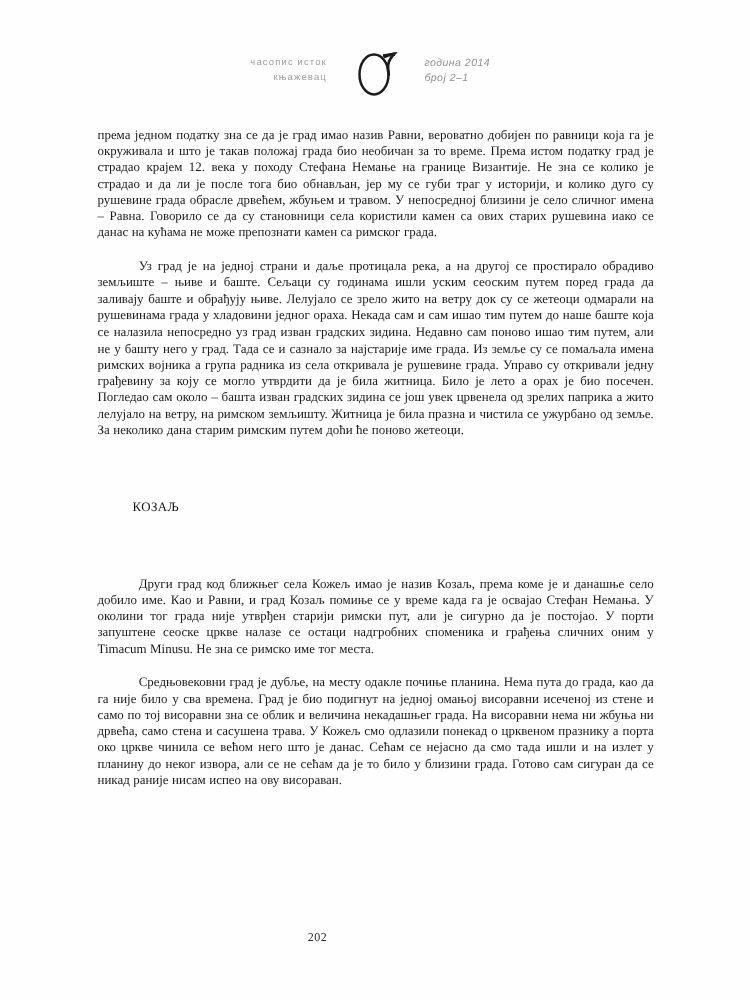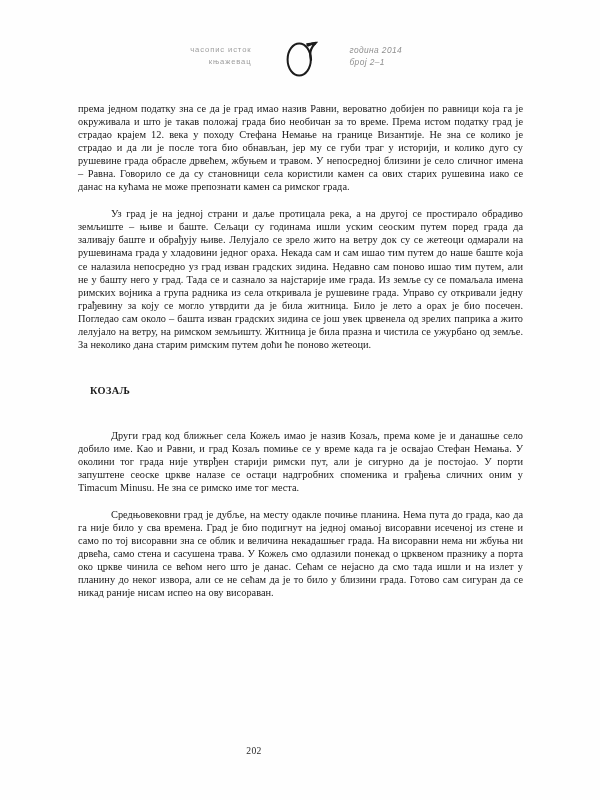--- a/index.html
+++ b/index.html
@@ -25,21 +25,21 @@
   
   .masthead {
     position: absolute;
     top: 33px;
     left: 64px;
     right: 63px;
     height: 46px;
     display: flex;
     align-items: center;
     justify-content: center;
-    gap: 18px;
+    gap: 8px;
   }
   .masthead-left {
     text-align: right;
     font-family: "Liberation Sans", "DejaVu Sans", sans-serif;
     font-size: 7.6px;
     line-height: 12.5px;
     letter-spacing: 0.9px;
     color: #9c9c9c;
     width: 122px;
     padding-right: 14px;
@@ -79,24 +79,24 @@
     line-height: 13.05px;
     text-align: justify;
     text-justify: inter-word;
     text-indent: 33px;
     hyphens: none;
     word-spacing: 0.02em;
   }
   p.body.first { text-indent: 0; }
 
   h2.section {
-    margin: 0;
+    margin: 16px;
     font-size: 10.3px;
     line-height: 13.05px;
-    font-weight: bold;
+    font-weight: normal;
     letter-spacing: 0.35px;
     text-indent: 0;
     padding-left: 26px;
   }
   .sp-before-h { height: 19px; }
   .sp-after-h  { height: 18px; }
 
   
   .folio {
     position: absolute;

